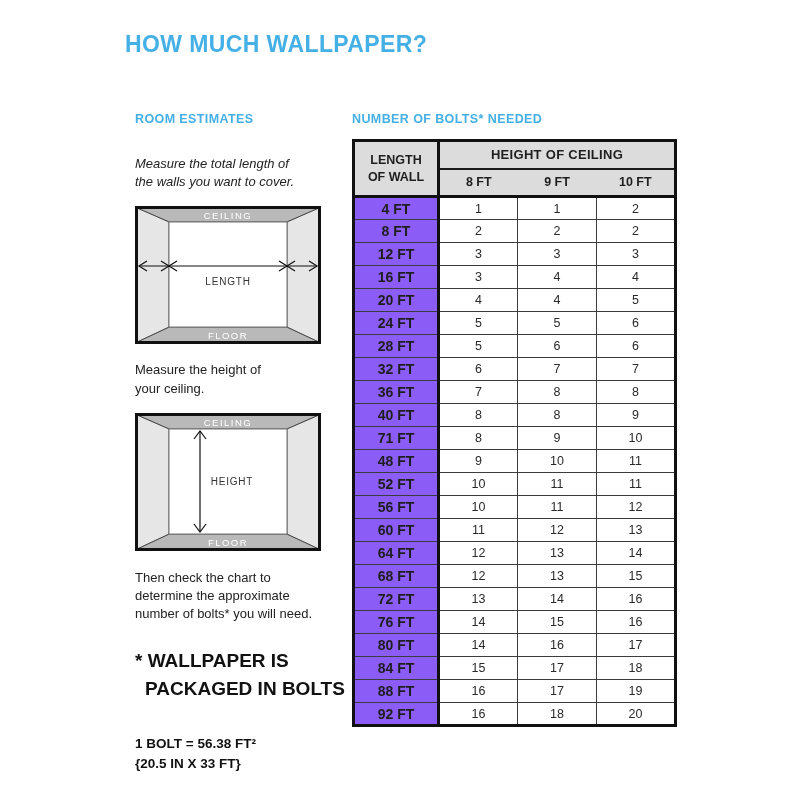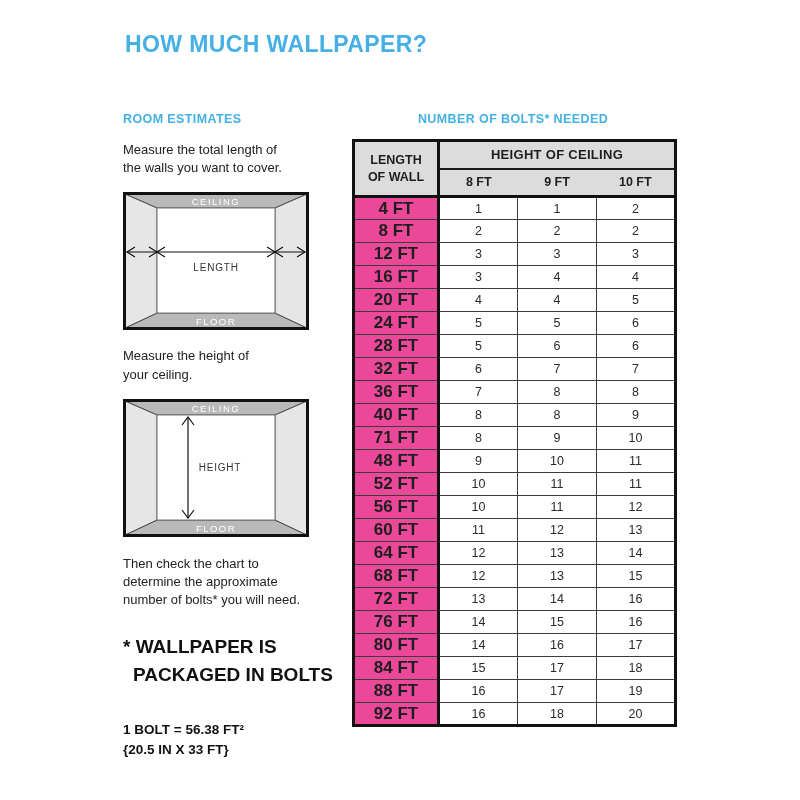--- a/index.html
+++ b/index.html
@@ -8,28 +8,28 @@
 
   .page-title {
     position: absolute; left: 125px; top: 31px;
     font-size: 23px; font-weight: bold; color: #45b0e5; letter-spacing: 0.4px;
   }
 
   .section-title {
     font-size: 12.5px; font-weight: bold; color: #45b0e5; letter-spacing: 0.4px;
   }
 
-  .left-col { position: absolute; left: 123px; top: 112px; width: 212px; }
+  .left-col { position: absolute; left: 135px; top: 112px; width: 212px; }
   .right-col { position: absolute; left: 352px; top: 112px; width: 322px; }
-  .right-col .section-title { text-align: center; }
+  .right-col .section-title { text-align: left; }
 
   .body-text {
     font-size: 13px; line-height: 1.4; color: #222222; white-space: pre-line;
   }
-  .para1 { margin-top: 15px; }
+  .para1 { margin-top: 29px; font-style: italic; }
   .para2 { margin-top: 17px; }
   .para3 { margin-top: 18px; }
 
   .room-svg { display: block; margin-top: 15px; }
   svg text { font-family: "Liberation Sans", sans-serif; }
   .svg-wall-label { font-size: 9.5px; fill: #ffffff; letter-spacing: 1.5px; }
   .svg-dim-label { font-size: 10px; fill: #333333; letter-spacing: 0.8px; }
   .trap { stroke: #4a4a4a; stroke-width: 1; }
   .trap-dark { fill: #b9b9b9; }
   .trap-light { fill: #e6e6e6; }
@@ -52,21 +52,21 @@
   }
   .span-header {
     background: #dcdcdc; font-weight: bold; font-size: 13px; height: 28px;
     letter-spacing: 0.3px;
   }
   .col-header {
     background: #dcdcdc; font-weight: bold; font-size: 12.5px; height: 28px;
     border-top: 2px solid #1a1a1a; border-bottom: 3px solid #111111;
   }
   .row-label {
-    background: #ec4899; font-weight: bold; font-size: 17px;
+    background: #8b5cf6; font-weight: bold; font-size: 14px;
     border-right: 3px solid #111111; border-top: 1px solid #3c3c3c;
     height: 21px;
   }
   .data-cell {
     background: #ffffff; font-size: 12.5px; color: #2a2a2a;
     border-left: 1px solid #3c3c3c; border-top: 1px solid #3c3c3c;
     height: 23px;
   }
 </style>
 </head>

